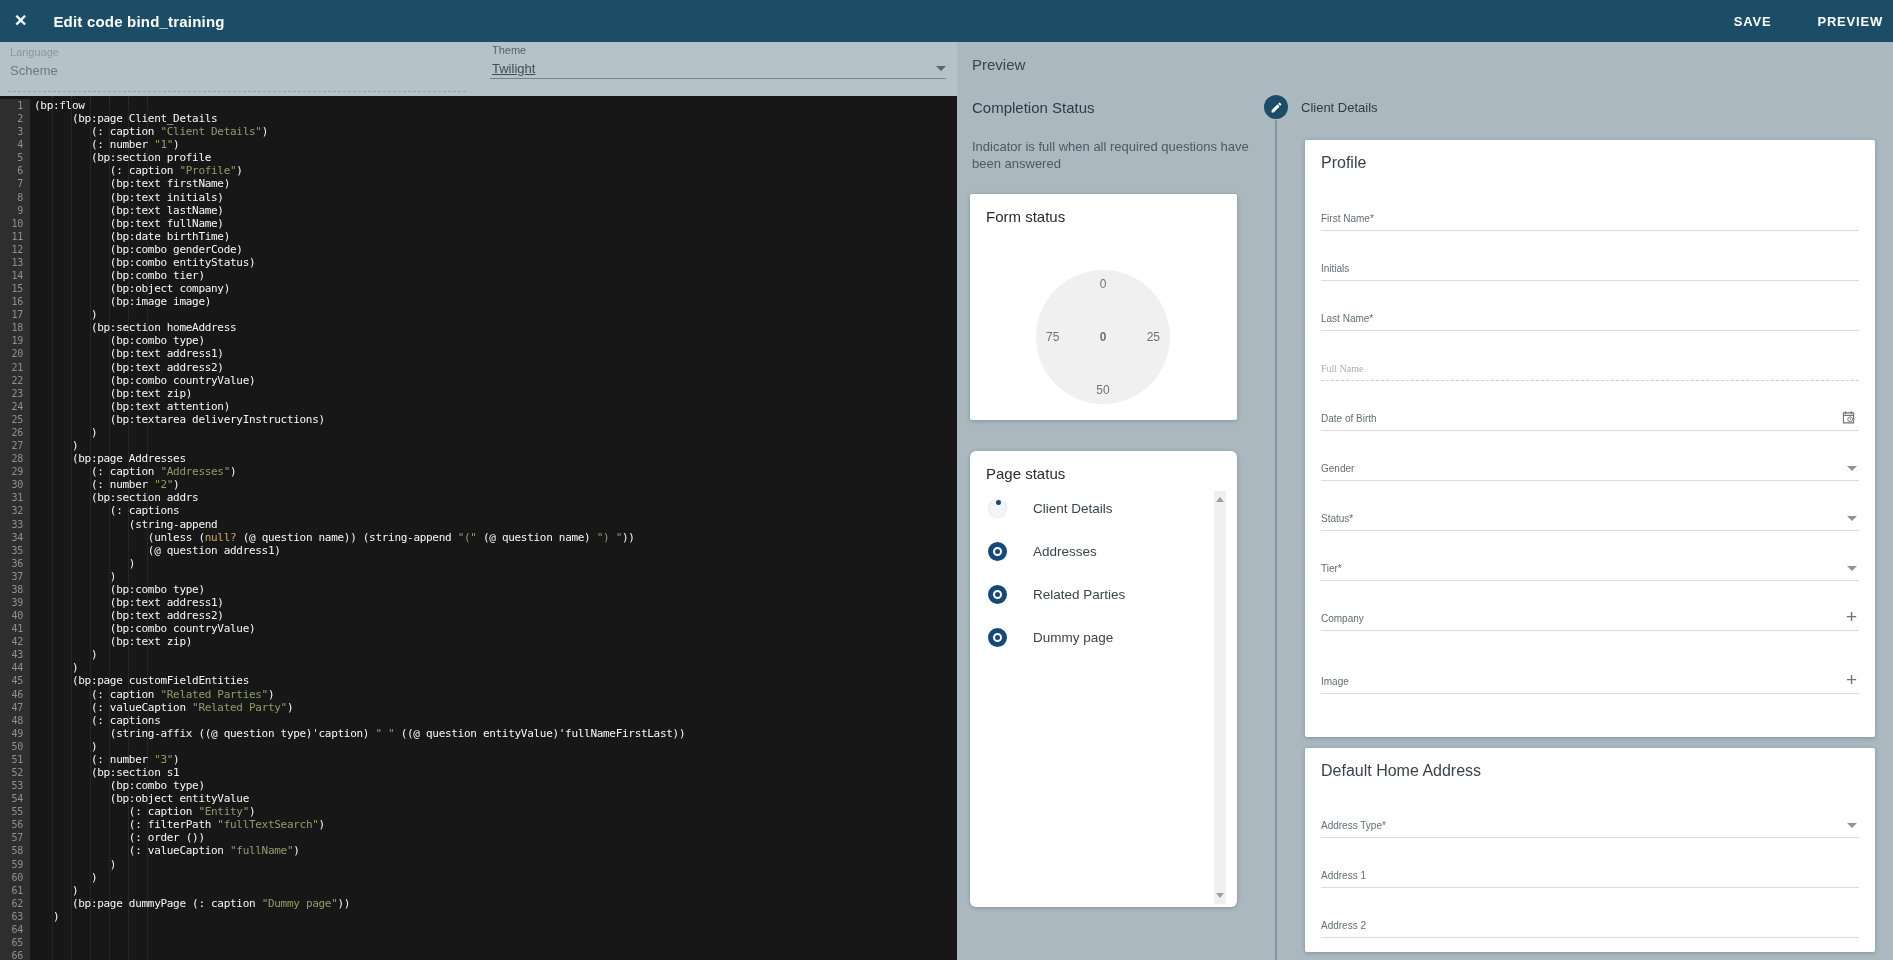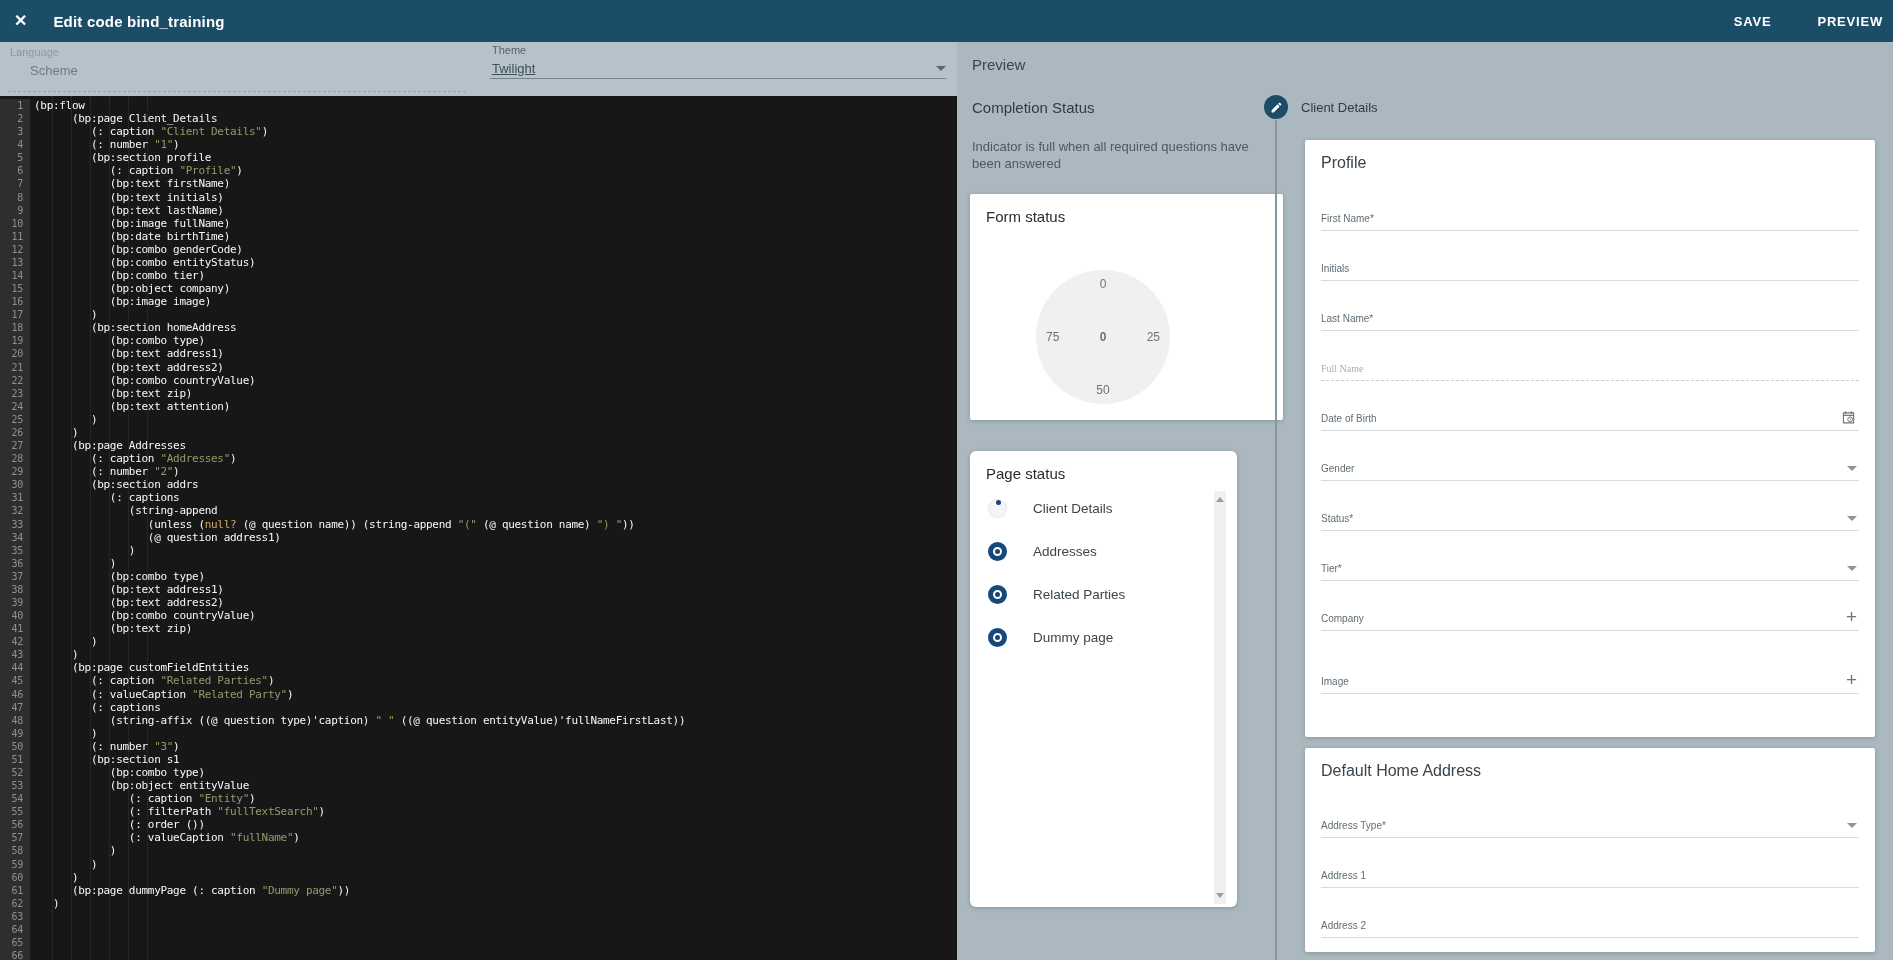--- a/index.html
+++ b/index.html
@@ -12,21 +12,21 @@
   .tb-actions { margin-left:auto; display:flex; gap:46px; margin-right:10px; }
   .tb-btn { background:none; border:none; color:#fff; font-family:inherit; font-size:13px; font-weight:bold; letter-spacing:.8px; cursor:pointer; }
 
   
   .toolbar { position:absolute; left:0; top:42px; width:957px; height:54px; background:#b6c2c9; }
   .tlabel { font-size:11px; color:#8d979e; }
   .tlabel.dark { color:#55636c; }
   .tvalue { font-size:13px; color:#3e4c55; }
   .tvalue.dim { color:#6e7a82; }
   .tfield-lang { position:absolute; left:10px; top:4px; }
-  .tfield-lang .tvalue { margin-top:5px;margin-left:20px; }
+  .tfield-lang .tvalue { margin-top:5px; }
   .lang-underline { position:absolute; left:8px; top:49px; width:458px; border-bottom:1px dashed #98a3a9; }
   .tfield-theme { position:absolute; left:492px; top:2px; }
   .tfield-theme .tvalue { margin-top:5px;text-decoration:underline; }
   .theme-underline { position:absolute; left:490px; top:36px; width:456px; border-bottom:1px solid #74858f; }
   .caret { width:0; height:0; border-left:5px solid transparent; border-right:5px solid transparent; border-top:5px solid #5a6770; display:inline-block; }
   .caret-theme { position:absolute; left:936px; top:24px; }
 
   
   .editor { position:absolute; left:0; top:96px; width:957px; height:864px; background:#171717; font-family:"DejaVu Sans Mono", monospace; font-size:11px; letter-spacing:-0.3px; }
   .guide { position:absolute; top:0; bottom:0; border-left:1px dotted #333; }
@@ -40,21 +40,21 @@
   .preview-panel { position:absolute; left:957px; top:42px; width:936px; height:918px; background:#abb8c0; }
   .pv-title { position:absolute; left:15px; top:14px; font-size:15px; color:#37464f; }
   .cs-title { position:absolute; left:15px; top:57px; font-size:15px; font-weight:500; color:#2d3c46; }
   .cs-desc { position:absolute; left:15px; top:96px; width:300px; font-size:13px; line-height:17px; color:#4b5a63; }
 
   .card { position:absolute; background:#fff; border-radius:2px; box-shadow:0 1px 4px rgba(40,50,60,.28); }
   .card-title { position:absolute; left:16px; top:14px; font-size:15px; color:#2b2b2b; }
   .card-title.big { font-size:16px; color:#39434b; }
 
   
-  .card-form-status { left:13px; top:152px; width:313px; height:226px;padding-left:24px; }
+  .card-form-status { left:13px; top:152px; width:267px; height:226px;padding-left:24px; }
   .gauge { position:absolute; left:66px; top:76px; width:134px; height:134px; border-radius:50%; background:#f0f0f1; }
   .gauge span { position:absolute; font-size:12px; color:#717171; }
   .g-top { top:7px; left:50%; transform:translateX(-50%); }
   .g-bottom { bottom:7px; left:50%; transform:translateX(-50%); }
   .g-left { left:10px; top:50%; transform:translateY(-50%); }
   .g-right { right:10px; top:50%; transform:translateY(-50%); }
   .g-center { left:50%; top:50%; transform:translate(-50%,-50%); font-weight:bold; font-size:13px; color:#2f2f2f; }
 
   
   .card-page-status { left:13px; top:409px; width:267px; height:456px;border-radius:6px; }
@@ -197,35 +197,36 @@
   <div class="codearea">
       <div class="cl"><span class="tk-p">(bp:flow</span></div>
       <div class="cl"><span class="tk-p">      (bp:page Client_Details</span></div>
       <div class="cl"><span class="tk-p">         (: caption </span><span class="tk-s">"Client Details"</span><span class="tk-p">)</span></div>
       <div class="cl"><span class="tk-p">         (: number </span><span class="tk-s">"1"</span><span class="tk-p">)</span></div>
       <div class="cl"><span class="tk-p">         (bp:section profile</span></div>
       <div class="cl"><span class="tk-p">            (: caption </span><span class="tk-s">"Profile"</span><span class="tk-p">)</span></div>
       <div class="cl"><span class="tk-p">            (bp:text firstName)</span></div>
       <div class="cl"><span class="tk-p">            (bp:text initials)</span></div>
       <div class="cl"><span class="tk-p">            (bp:text lastName)</span></div>
-      <div class="cl"><span class="tk-p">            (bp:image fullName)</span></div>
+      <div class="cl"><span class="tk-p">            (bp:text fullName)</span></div>
       <div class="cl"><span class="tk-p">            (bp:date birthTime)</span></div>
       <div class="cl"><span class="tk-p">            (bp:combo genderCode)</span></div>
       <div class="cl"><span class="tk-p">            (bp:combo entityStatus)</span></div>
       <div class="cl"><span class="tk-p">            (bp:combo tier)</span></div>
       <div class="cl"><span class="tk-p">            (bp:object company)</span></div>
       <div class="cl"><span class="tk-p">            (bp:image image)</span></div>
       <div class="cl"><span class="tk-p">         )</span></div>
       <div class="cl"><span class="tk-p">         (bp:section homeAddress</span></div>
       <div class="cl"><span class="tk-p">            (bp:combo type)</span></div>
       <div class="cl"><span class="tk-p">            (bp:text address1)</span></div>
       <div class="cl"><span class="tk-p">            (bp:text address2)</span></div>
       <div class="cl"><span class="tk-p">            (bp:combo countryValue)</span></div>
       <div class="cl"><span class="tk-p">            (bp:text zip)</span></div>
       <div class="cl"><span class="tk-p">            (bp:text attention)</span></div>
+      <div class="cl"><span class="tk-p">            (bp:textarea deliveryInstructions)</span></div>
       <div class="cl"><span class="tk-p">         )</span></div>
       <div class="cl"><span class="tk-p">      )</span></div>
       <div class="cl"><span class="tk-p">      (bp:page Addresses</span></div>
       <div class="cl"><span class="tk-p">         (: caption </span><span class="tk-s">"Addresses"</span><span class="tk-p">)</span></div>
       <div class="cl"><span class="tk-p">         (: number </span><span class="tk-s">"2"</span><span class="tk-p">)</span></div>
       <div class="cl"><span class="tk-p">         (bp:section addrs</span></div>
       <div class="cl"><span class="tk-p">            (: captions</span></div>
       <div class="cl"><span class="tk-p">               (string-append</span></div>
       <div class="cl"><span class="tk-p">                  (unless (</span><span class="tk-k">null?</span><span class="tk-p"> (@ question name)) (string-append </span><span class="tk-s">"("</span><span class="tk-p"> (@ question name) </span><span class="tk-s">") "</span><span class="tk-p">))</span></div>
       <div class="cl"><span class="tk-p">                  (@ question address1)</span></div>

